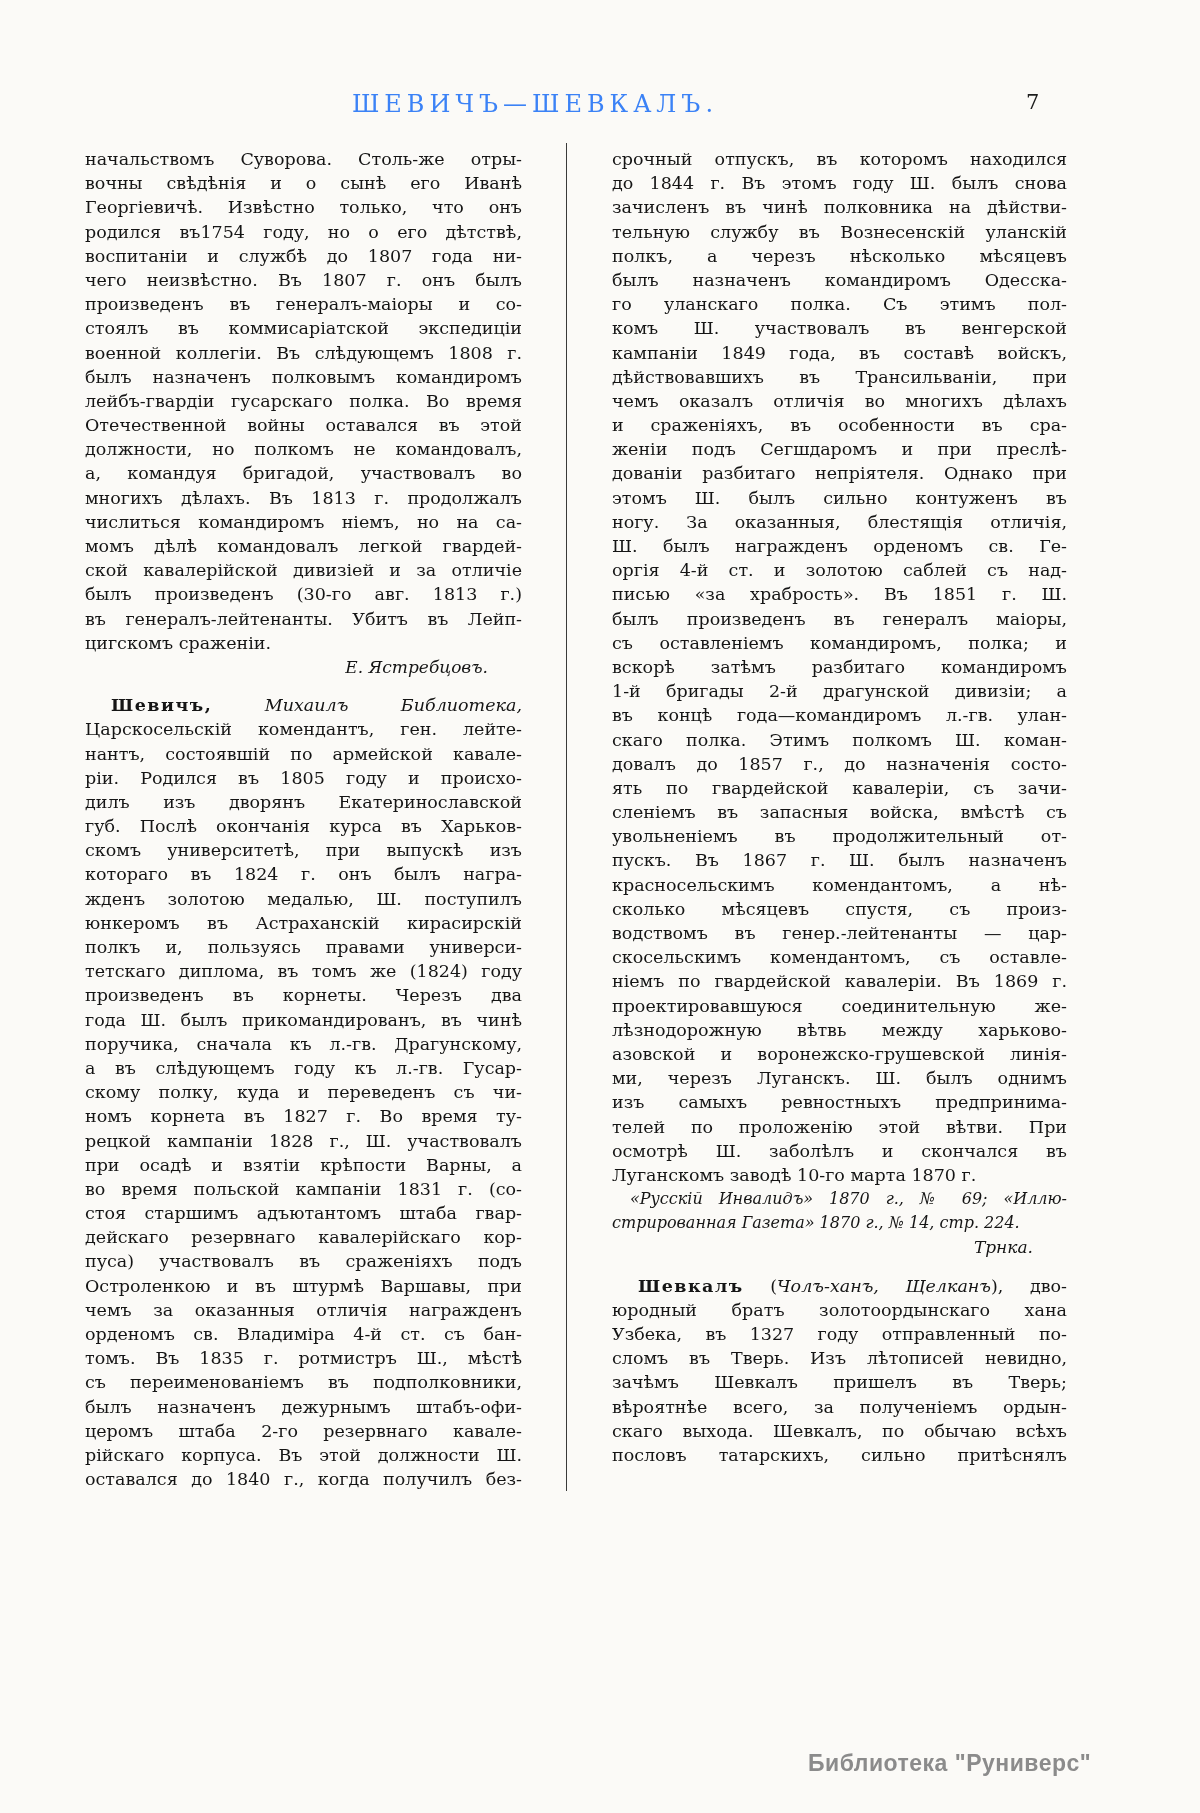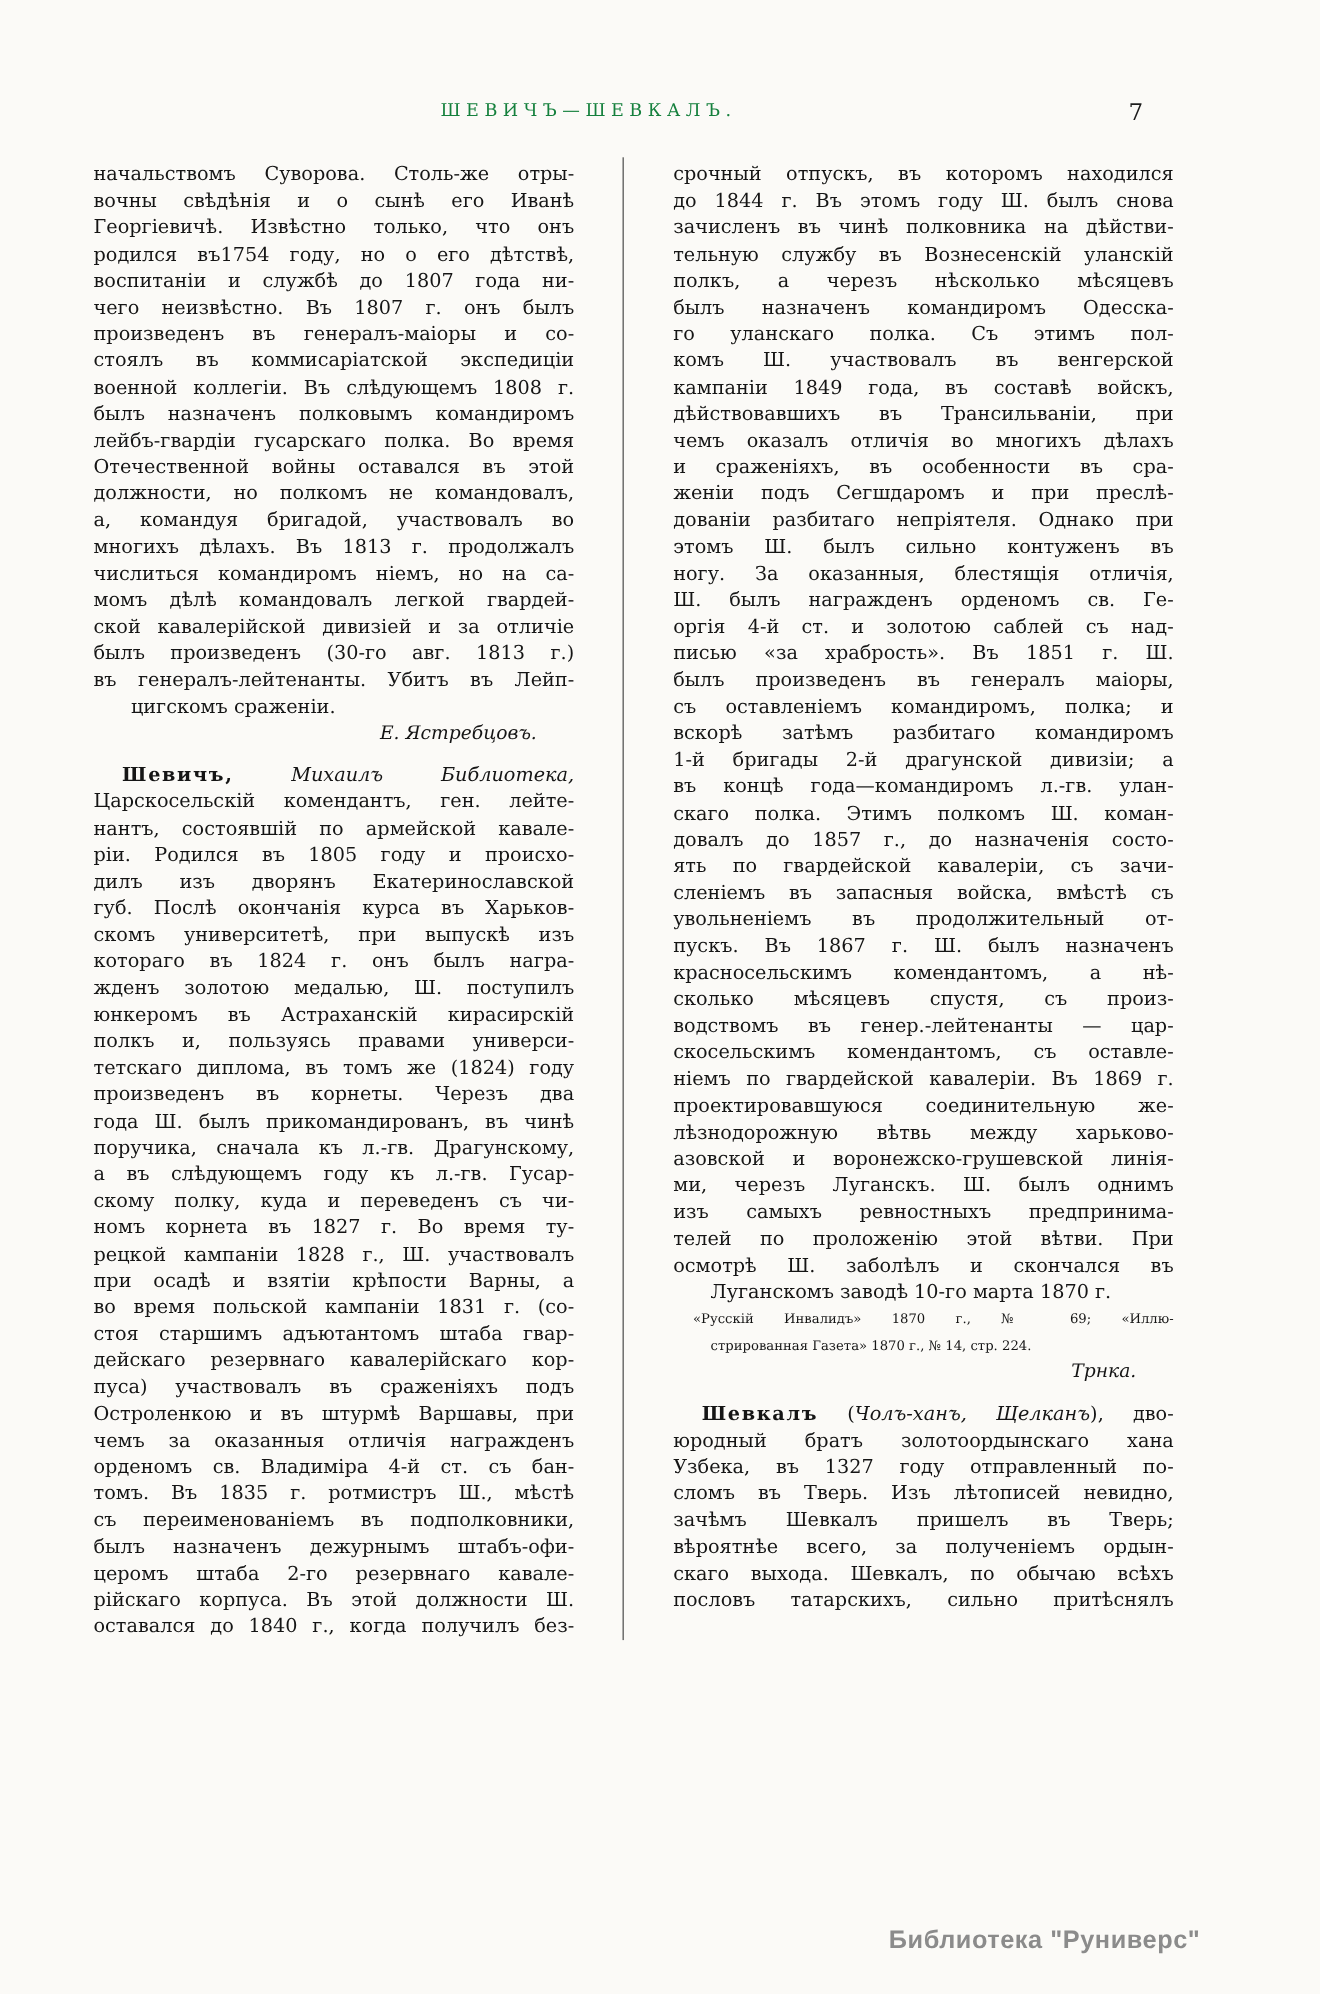--- a/index.html
+++ b/index.html
@@ -9,49 +9,49 @@
     font-family:"DejaVu Serif", serif;
     color:#141414;
     position:relative;
     overflow:hidden;
   }
   .header {
     position:absolute; top:90px; left:85px; width:900px;
     text-align:center;
   }
   .header-title {
-    font-size:16px; letter-spacing:5px; color:#15803d;
+    font-size:24px; letter-spacing:5px; color:#3b82f6;
   }
   .page-num {
     position:absolute; top:90px; left:1026px;
     font-size:21px; color:#1c1c1c;
   }
   .col-rule {
     position:absolute; left:566px; top:143px;
     width:1px; height:1348px; background:#3a3a3a;
   }
   .col { position:absolute; top:147px; }
   .col-left  { left:85px;  width:437px; }
   .col-right { left:612px; width:455px; }
   .ln {
     font-size:17.5px;
     line-height:24.2px; height:24.2px;
     text-align:justify;
     text-align-last:justify;
     overflow:hidden;
     color:#151515;
   }
-  .ln.end { text-align-last:left;margin-left:34px; }
+  .ln.end { text-align-last:left; }
   .ln.indent { text-indent:26px; }
   .ln.sig {
     text-align:left; text-align-last:right;
     font-style:italic; font-size:17px;
     padding-right:34px; box-sizing:border-box;
   }
-  .ln.fn { font-size:12px; }
+  .ln.fn { font-size:16px;font-style:italic; }
   .ln.fn.indent { text-indent:18px; }
   .gap { height:14px; }
   .b { font-weight:bold; letter-spacing:1.5px; }
   .i { font-style:italic; }
   .watermark {
     position:absolute; top:1750px; left:808px;
     font-family:"Liberation Sans", sans-serif;
     font-weight:bold; font-size:23px;
     color:#8b8b8b; letter-spacing:0.5px;
   }

